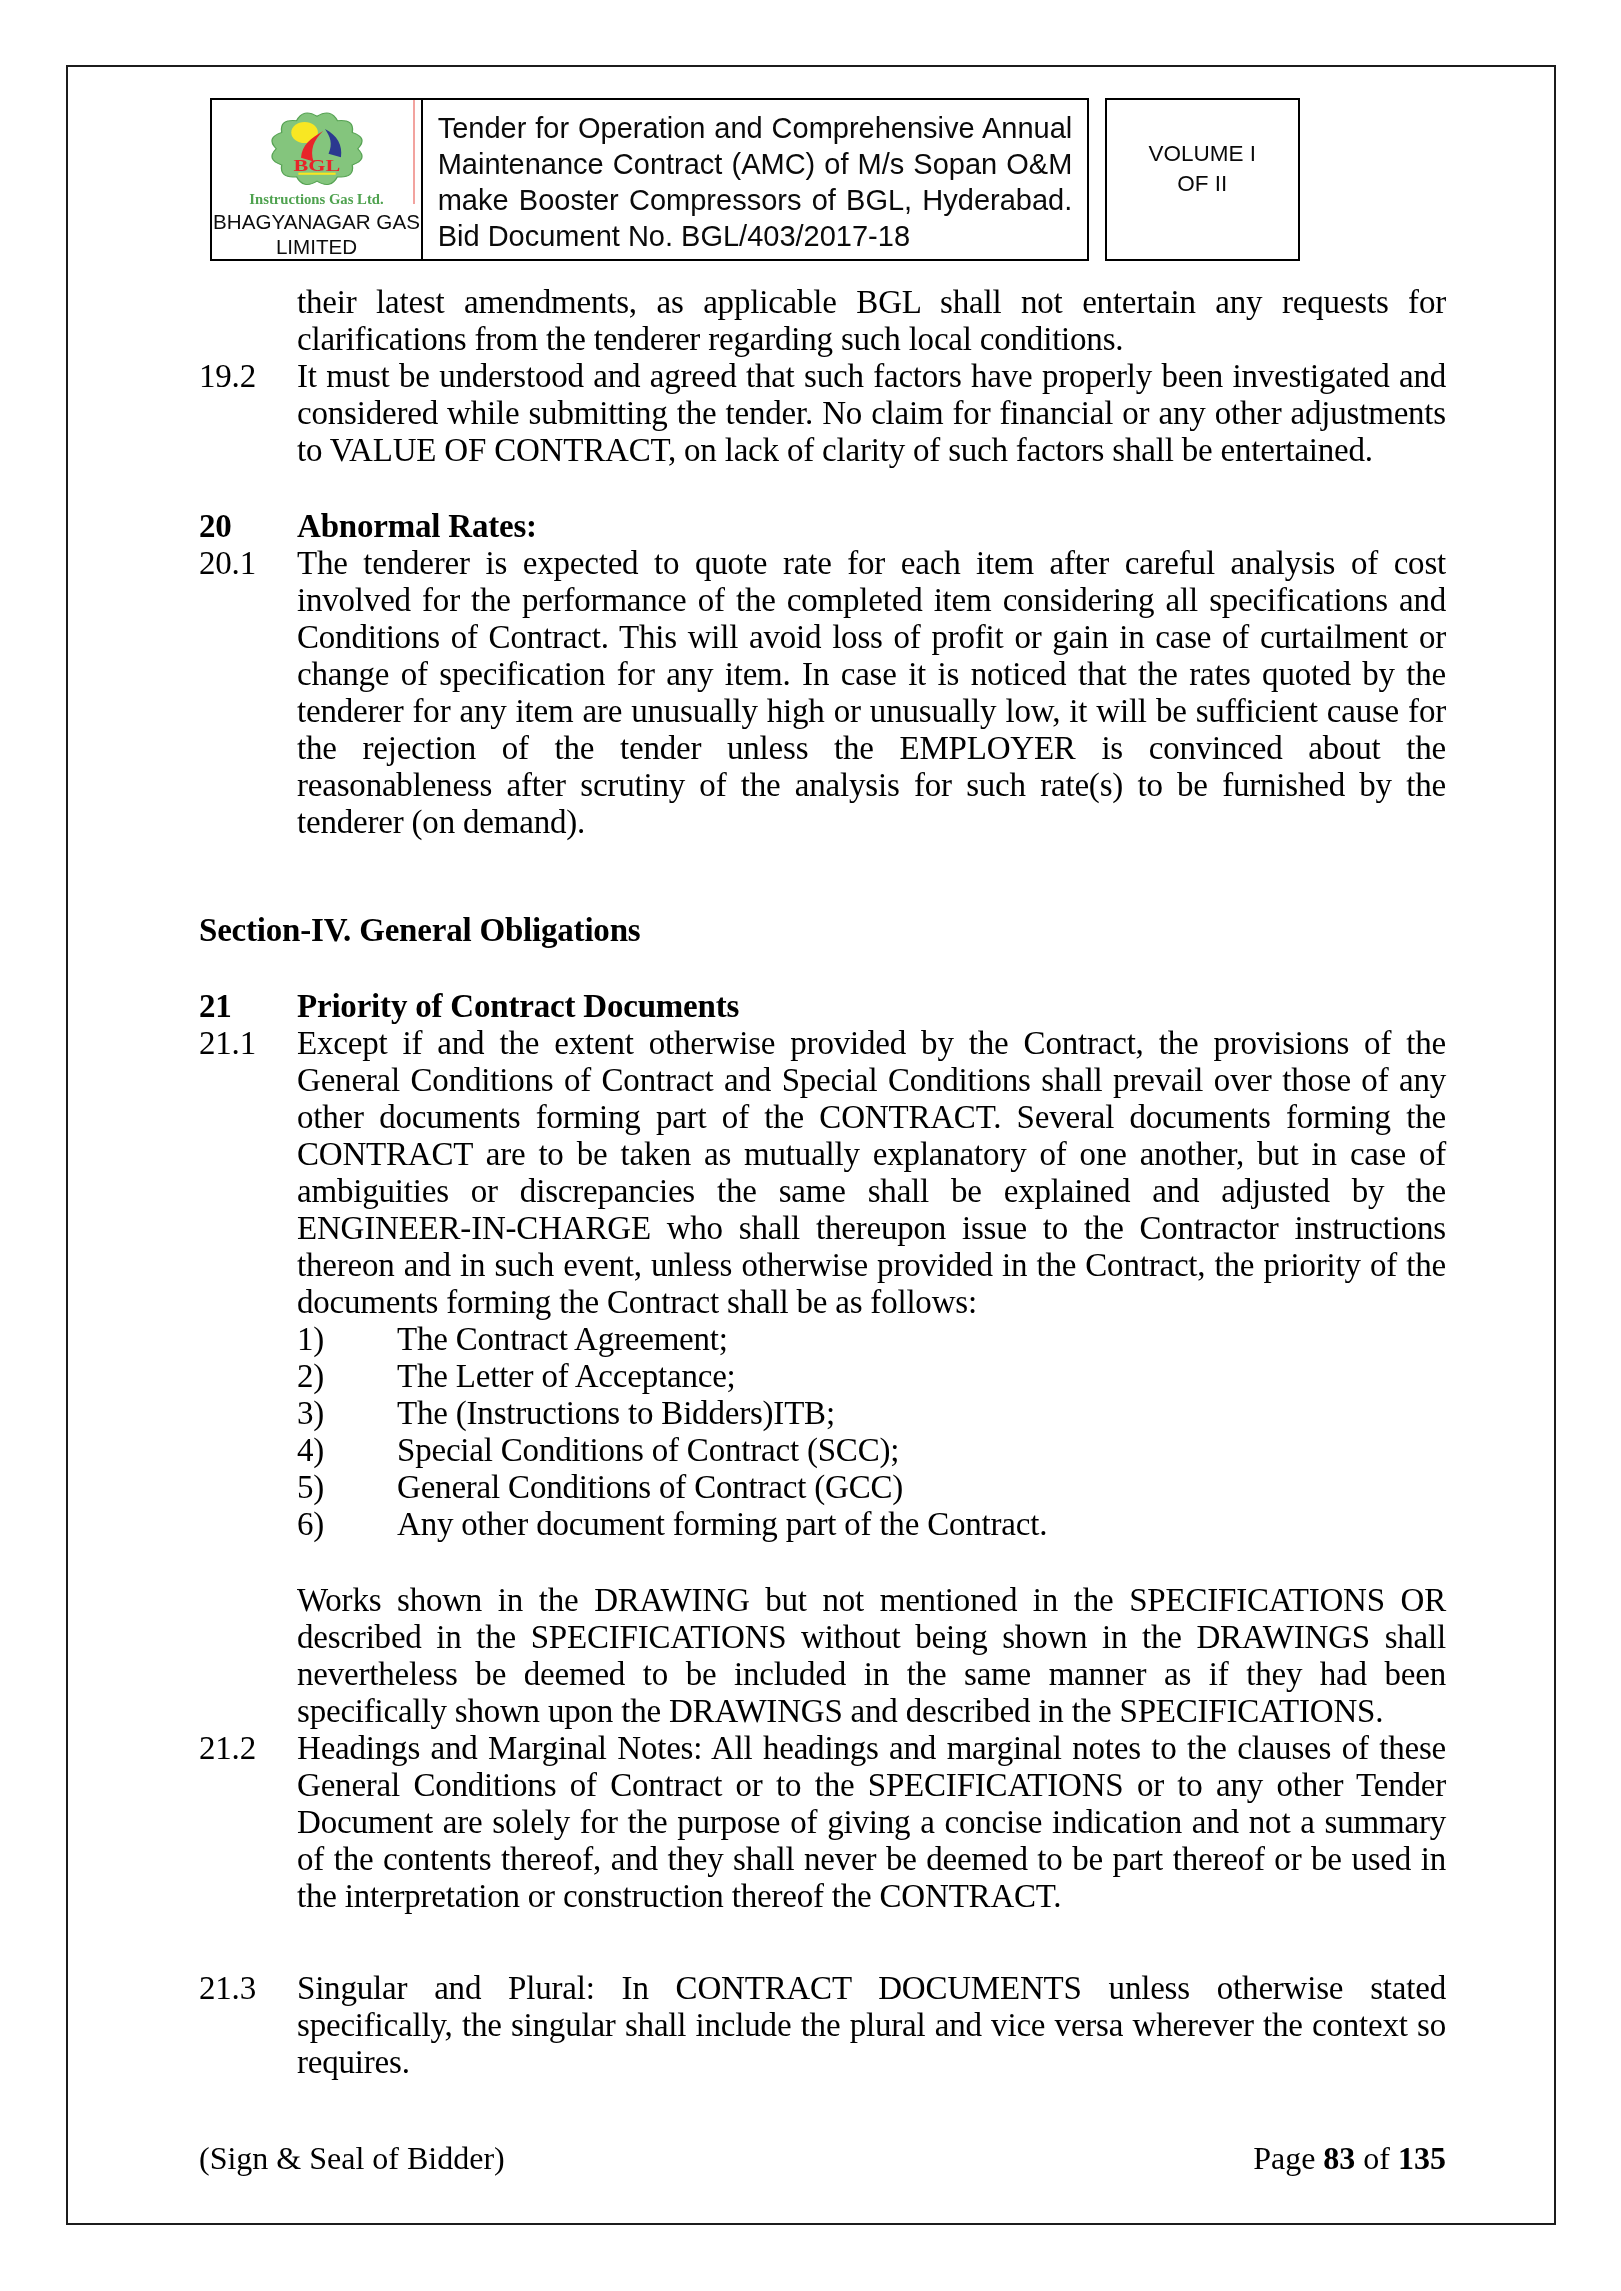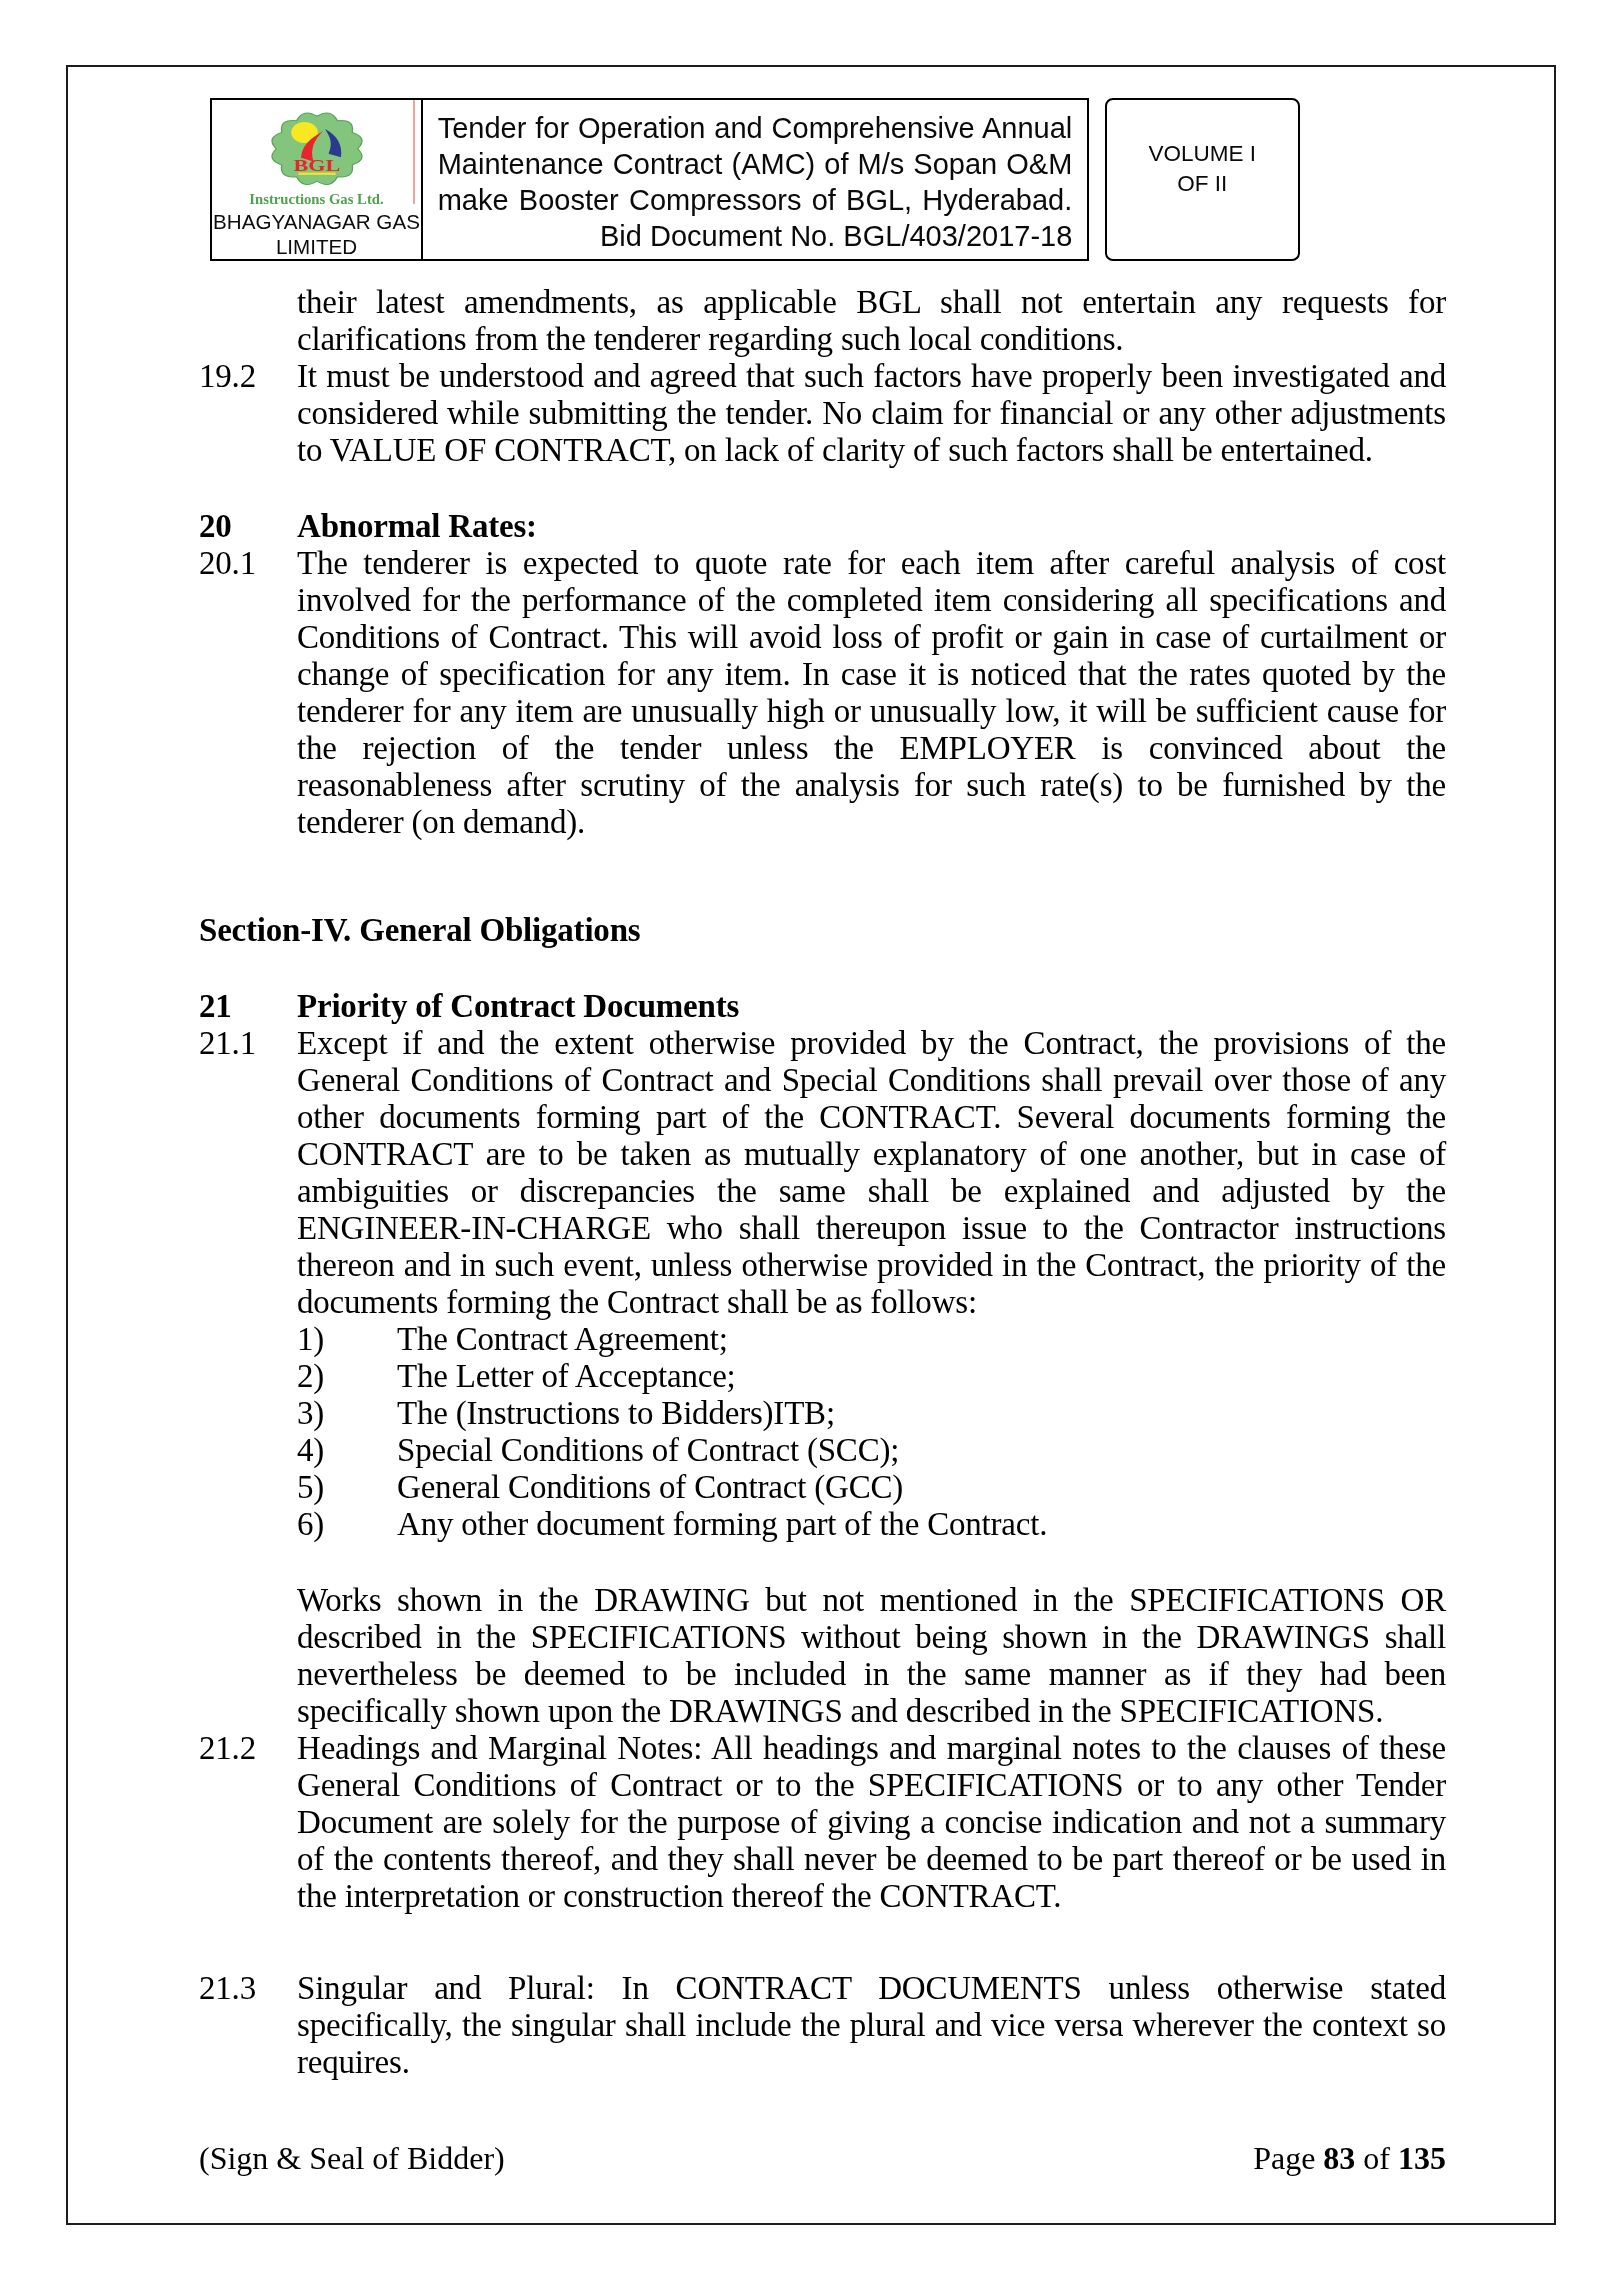--- a/index.html
+++ b/index.html
@@ -14,24 +14,24 @@
   .hcell{border:2px solid #000;box-sizing:border-box;background:#fff;}
   .logo-cell{width:213px;height:163px;position:relative;text-align:center;padding-top:4.9px;}
   .logo-svg{display:block;margin:0 auto;}
   .logo-caption{font-family:"Liberation Serif", serif;font-weight:bold;font-size:14.7px;
         line-height:16.7px;color:#4fa24f;}
   .org-name{font-size:20.6px;line-height:24.5px;color:#0d0d0d;margin-top:2.9px;letter-spacing:0;}
   .red-rule{position:absolute;left:201px;top:0;width:2px;height:104px;background:#f2a39f;}
   .title-cell{width:668px;height:163px;margin-left:-2px;padding:9.8px 14.7px 5.9px 14.7px;
         font-size:29px;line-height:36px;color:#0a0a0a;}
   .title-line{text-align:justify;text-align-last:justify;white-space:nowrap;}
-  .title-sub{text-align:right;}
+  .title-sub{text-align:left;}
   .volume-cell{width:195px;height:163px;margin-left:15.7px;display:flex;flex-direction:column;
         justify-content:center;align-items:center;font-size:22.5px;line-height:30px;
-        color:#0a0a0a;padding-bottom:21.6px;box-sizing:border-box;border-radius:8px;}
+        color:#0a0a0a;padding-bottom:21.6px;box-sizing:border-box;}
 
   
   .doc-body{position:absolute;left:199px;top:284px;width:1247px;
         font-size:33px;line-height:37px;letter-spacing:-0.2px;font-family:Liberation Serif, serif;}
   .just{text-align:justify;}
   .indent{margin-left:98px;}
   .clause{display:flex;align-items:flex-start;}
   .cnum{width:98px;flex:0 0 98px;}
   .ctext{flex:1;}
   .bold{font-weight:bold;}

